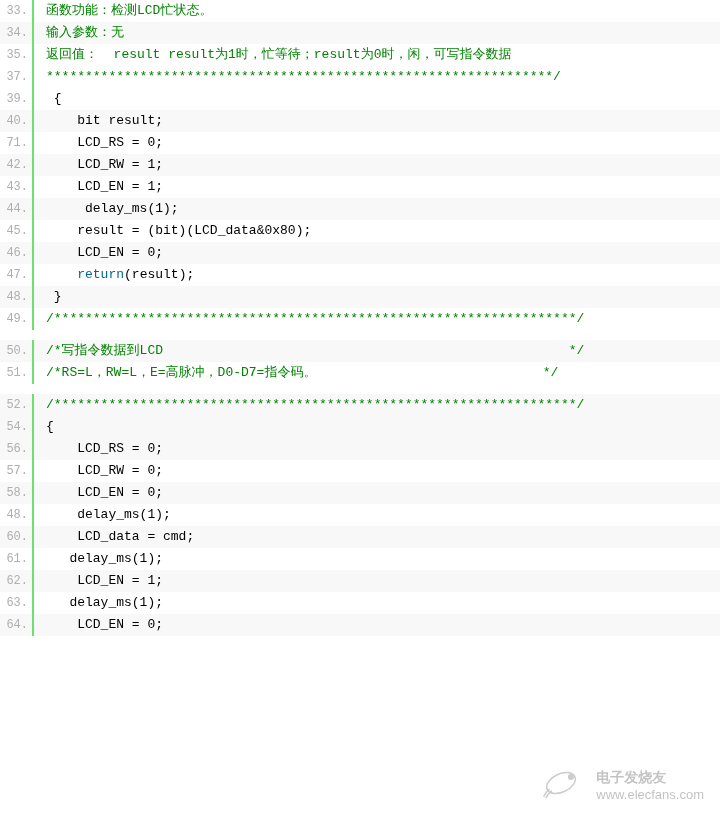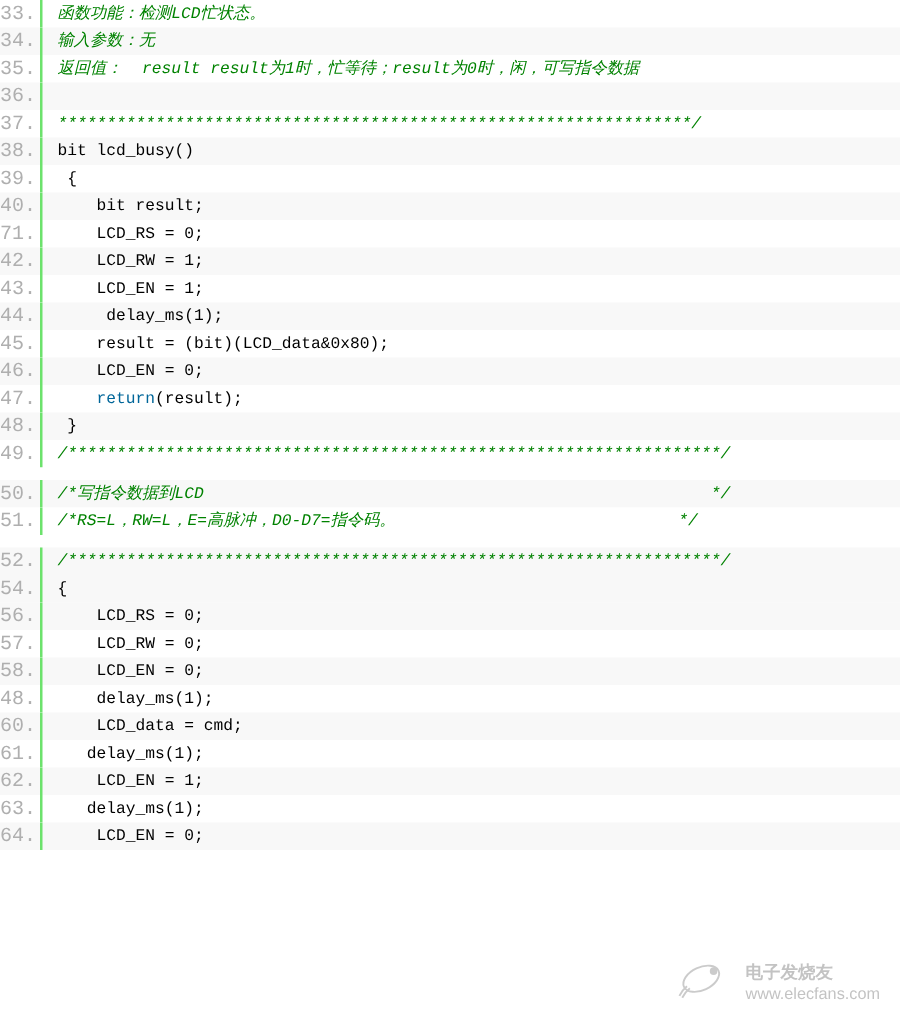--- a/index.html
+++ b/index.html
@@ -31,38 +31,37 @@
       background: #f8f8f8;
     }
     .code-line.even {
       background: #ffffff;
     }
     .line-number {
       width: 32px;
       text-align: right;
       color: #afafaf;
       padding-right: 4px;
-      font-size: 16px;
+      font-size: 12px;
       flex-shrink: 0;
       user-select: none;
     }
     .divider {
       width: 2px;
       background: #6ce26c;
       flex-shrink: 0;
       align-self: stretch;
     }
     .code-content {
       padding-left: 12px;
       white-space: pre;
       flex: 1;
     }
     .comment {
       color: #008200;
-      font-style: italic;
     }
     .keyword {
       color: #006699;
       font-weight: normal;
     }
     .plain {
       color: #000000;
     }
     .watermark {
       position: absolute;
@@ -103,34 +102,24 @@
     <div class="code-line odd">
       <span class="line-number">34.</span>
       <span class="divider"></span>
       <span class="code-content"><span class="comment">输入参数：无</span></span>
     </div>
     <div class="code-line even">
       <span class="line-number">35.</span>
       <span class="divider"></span>
       <span class="code-content"><span class="comment">返回值：  result result为1时，忙等待；result为0时，闲，可写指令数据</span></span>
     </div>
-    <div class="code-line odd">
-      <span class="line-number">36.</span>
-      <span class="divider"></span>
-      <span class="code-content"><span class="plain"> </span></span>
-    </div>
     <div class="code-line even">
       <span class="line-number">37.</span>
       <span class="divider"></span>
       <span class="code-content"><span class="comment">*****************************************************************/</span></span>
-    </div>
-    <div class="code-line odd">
-      <span class="line-number">38.</span>
-      <span class="divider"></span>
-      <span class="code-content"><span class="plain">bit lcd_busy()</span></span>
     </div>
     <div class="code-line even">
       <span class="line-number">39.</span>
       <span class="divider"></span>
       <span class="code-content"><span class="plain"> {</span></span>
     </div>
     <div class="code-line odd">
       <span class="line-number">40.</span>
       <span class="divider"></span>
       <span class="code-content"><span class="plain">    bit result;</span></span>

